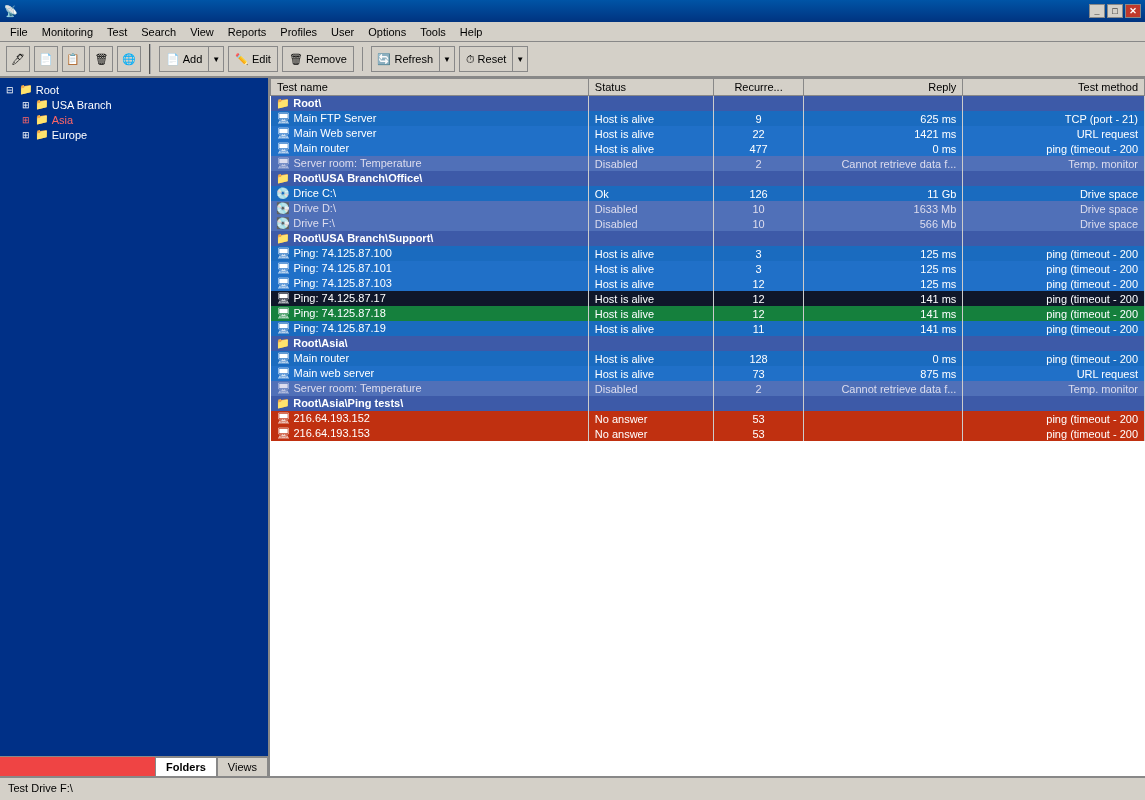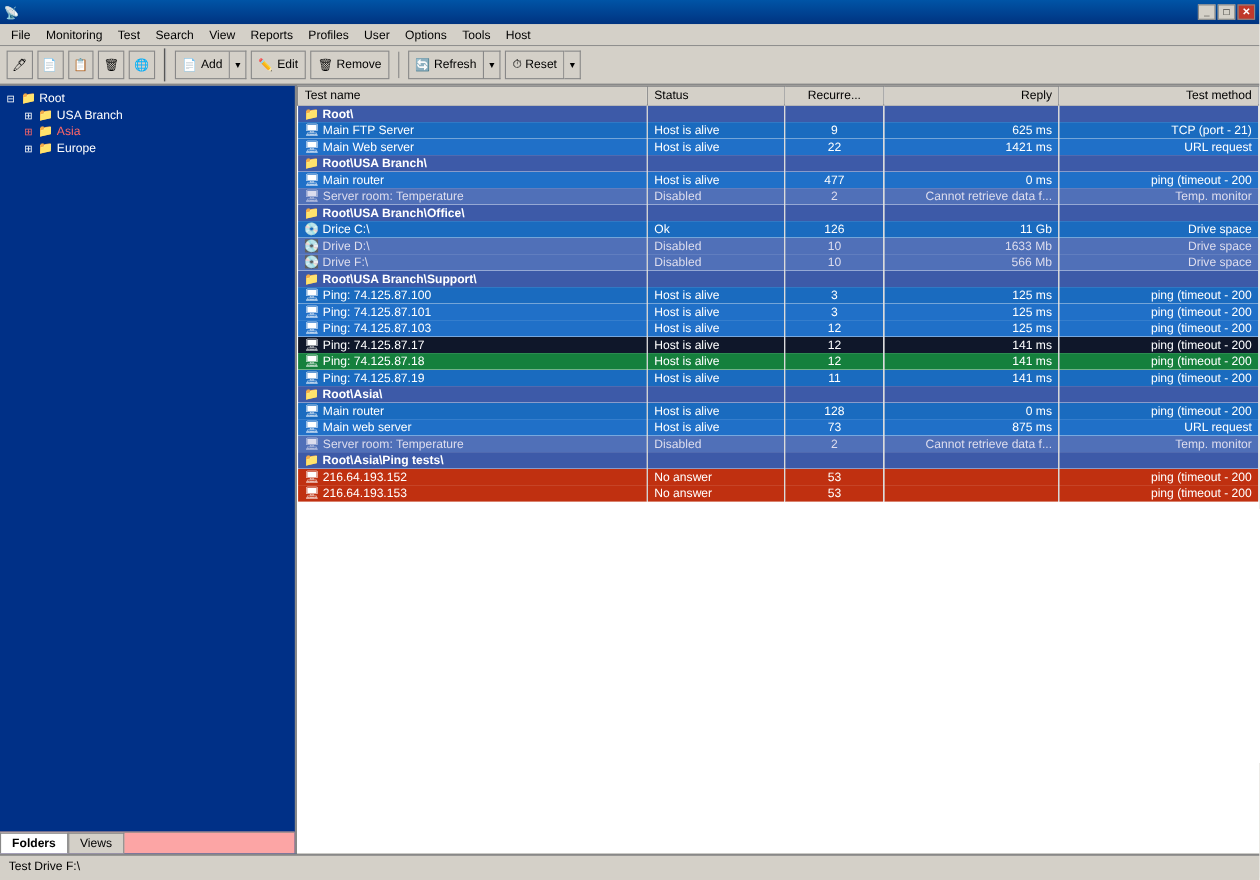--- a/index.html
+++ b/index.html
@@ -124,22 +124,23 @@
       gap: 3px;
       white-space: nowrap;
       font-size: 11px;
     }
     .tree-expand { font-size: 9px; width: 10px; }
     .tree-indent-1 { margin-left: 16px; }
     .tree-item.red-text { color: #ff6666; }
 
     .sidebar-tabs {
       display: flex;
-      background: #fca5a5;
+      background: #ef4444;
       border-top: 1px solid #888;
+      justify-content: flex-end;
     }
     .sidebar-tab {
       padding: 3px 10px;
       border: 1px solid #888;
       border-bottom: none;
       cursor: pointer;
       background: #d4d0c8;
       font-size: 11px;
     }
     .sidebar-tab.active { background: white; font-weight: bold; }
@@ -228,21 +229,21 @@
   <span class="menu-item">File</span>
   <span class="menu-item">Monitoring</span>
   <span class="menu-item">Test</span>
   <span class="menu-item">Search</span>
   <span class="menu-item">View</span>
   <span class="menu-item">Reports</span>
   <span class="menu-item">Profiles</span>
   <span class="menu-item">User</span>
   <span class="menu-item">Options</span>
   <span class="menu-item">Tools</span>
-  <span class="menu-item">Host</span>
+  <span class="menu-item">Help</span>
 </div>
 
 <div class="toolbar">
   <div class="toolbar-section-left">
     <button class="tb-btn" style="padding:2px 4px;">
       <span>🖊</span>
     </button>
     <button class="tb-btn" style="padding:2px 4px;">
       <span>📄</span>
     </button>
@@ -355,27 +356,20 @@
               <td class="col-reply" style="color: white; text-align: right;">625 ms</td>
               <td class="col-method" style="color: white;">TCP (port - 21)</td>
             </tr>
             <tr style="background: rgb(32, 112, 200); color: white; font-weight: normal;">
               <td class="col-testname" style="color: white;"><span style="margin-right:3px">🖥</span>Main Web server</td>
               <td class="col-status" style="color: white;">Host is alive</td>
               <td class="col-recur" style="color: white; text-align: center;">22</td>
               <td class="col-reply" style="color: white; text-align: right;">1421 ms</td>
               <td class="col-method" style="color: white;">URL request</td>
             </tr>
-            <tr style="background: rgb(61, 90, 168); color: white; font-weight: bold;">
-              <td class="col-testname" style="color: white;"><span style="margin-right:3px">📁</span>Root\USA Branch\</td>
-              <td class="col-status" style="color: white;"></td>
-              <td class="col-recur" style="color: white; text-align: center;"></td>
-              <td class="col-reply" style="color: white; text-align: right;"></td>
-              <td class="col-method" style="color: white;"></td>
-            </tr>
             <tr style="background: rgb(32, 112, 200); color: white; font-weight: normal;">
               <td class="col-testname" style="color: white;"><span style="margin-right:3px">🖥</span>Main router</td>
               <td class="col-status" style="color: white;">Host is alive</td>
               <td class="col-recur" style="color: white; text-align: center;">477</td>
               <td class="col-reply" style="color: white; text-align: right;">0 ms</td>
               <td class="col-method" style="color: white;">ping (timeout - 200</td>
             </tr>
             <tr style="background: rgb(80, 112, 184); color: rgb(221, 221, 238); font-weight: normal;">
               <td class="col-testname" style="color: rgb(221, 221, 238);"><span style="margin-right:3px">🖥</span>Server room: Temperature</td>
               <td class="col-status" style="color: rgb(221, 221, 238);">Disabled</td>

